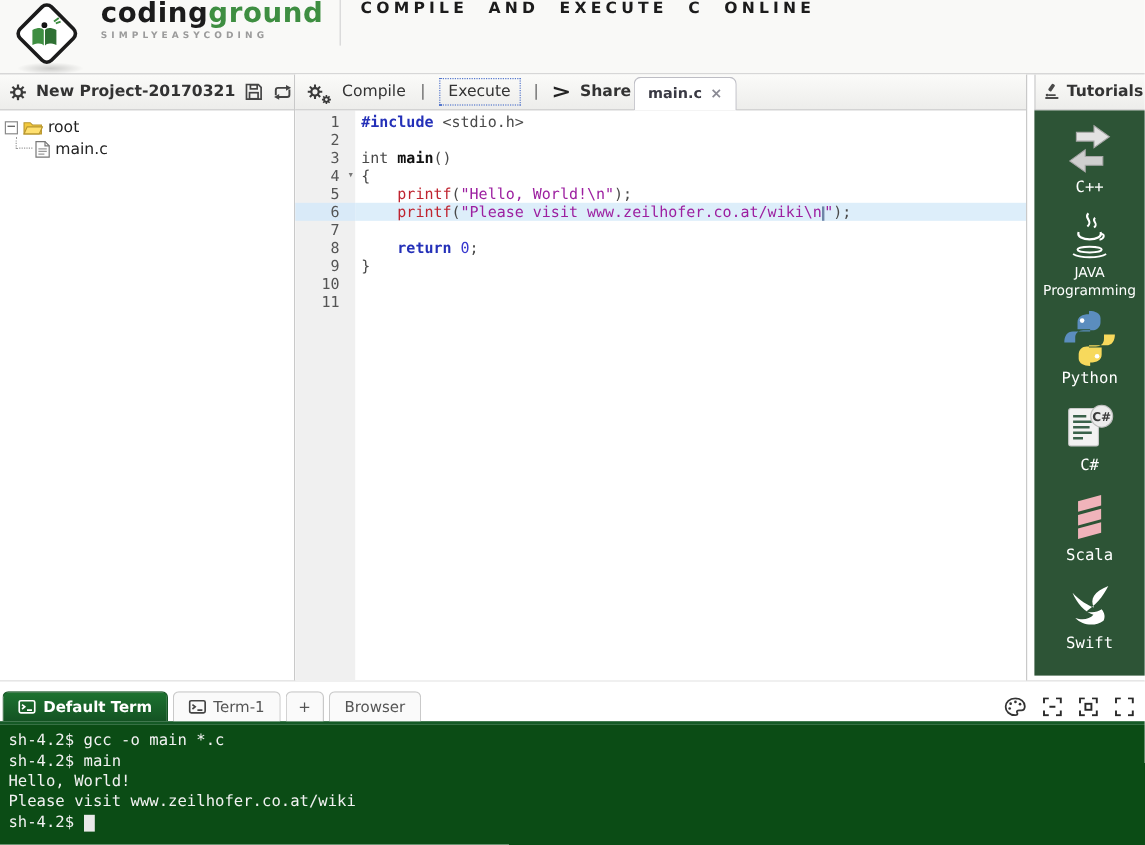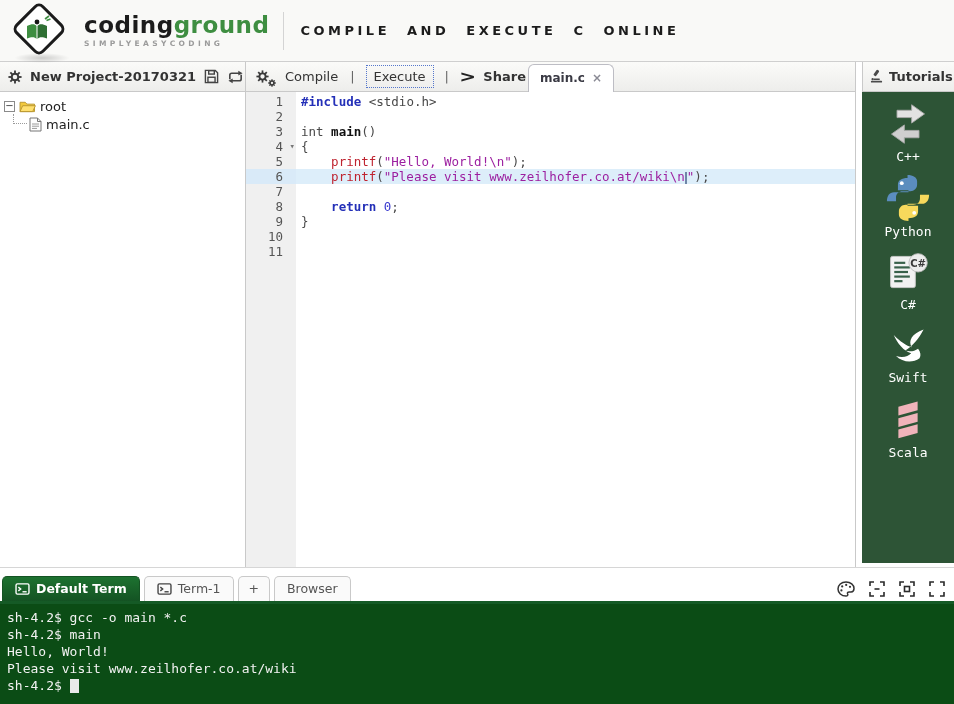--- a/index.html
+++ b/index.html
@@ -1,20 +1,20 @@
 <!DOCTYPE html>
 <html><head>
 <meta charset="utf-8">
 <style>
   * { margin:0; padding:0; box-sizing:border-box; }
   html,body { width:954px; height:704px; overflow:hidden; background:#fff;
               font-family:"DejaVu Sans","Liberation Sans",sans-serif; }
 
   
-  .header { height:62px; display:flex; align-items:center; padding-left:10px;
+  .header { height:62px; display:flex; padding-left:10px;
             background:#f9f9f7; border-bottom:1px solid #cfcfcf; position:relative; }
   .logo-wrap { position:relative; width:64px; height:60px; flex:0 0 auto; }
   .diamond { position:absolute; left:9px; top:8px; width:40px; height:40px;
              border:3px solid #1b1b1b; border-radius:7px; transform:rotate(45deg);
              background:#fff; z-index:2; }
   .diamond-inner { position:absolute; left:12px; top:14px; z-index:3; }
   .logo-shadow { position:absolute; left:4px; bottom:-2px; width:56px; height:10px;
                  background:radial-gradient(ellipse at center, rgba(0,0,0,.18), transparent 70%); }
   .brand { margin-left:10px; line-height:1; }
   .brand-line { font-weight:bold; font-size:23px; letter-spacing:.5px; }
@@ -286,20 +286,32 @@
     <div class="tut-list">
 
       <div class="tut-item">
         <svg width="46" height="44" viewBox="0 0 48 48">
           <path d="M28 3 l14 10 -14 10 v-6 H12 v-8 h16 z" fill="#e2e2e2" stroke="#a8a8a8"></path>
           <path d="M20 45 L6 35 l14 -10 v6 h16 v8 H20 z" fill="#cfcfcf" stroke="#a8a8a8"></path>
         </svg>
         <span class="tut-label">C++</span>
       </div>
 
+      <div class="tut-item">
+        <svg width="44" height="44" viewBox="0 0 48 48" fill="none" stroke="#fff">
+          <path d="M23 3 c-5 4 5 7 -1 12" stroke-width="2"></path>
+          <path d="M29 7 c-4 3 4 5 -1 9" stroke-width="1.8"></path>
+          <path d="M14 20 c-3 9 23 9 20 0" stroke-width="2"></path>
+          <path d="M34 22 c4 -1 4 4 -1 5" stroke-width="1.8"></path>
+          <ellipse cx="24" cy="36" rx="11" ry="2.6" stroke-width="1.8"></ellipse>
+          <path d="M9 40 c6 4 24 4 30 0" stroke-width="1.8"></path>
+        </svg>
+        <span class="tut-label-sm">JAVA</span>
+        <span class="tut-label-sm">Programming</span>
+      </div>
 
       <div class="tut-item">
         <svg width="46" height="46" viewBox="0 0 48 48">
           <path d="M23.5 3 c-6 0 -10 2.2 -10 7 v6 h11 v2 H9.5 c-5 0 -7.5 4 -7.5 9.5 h9.5 v-4 c0 -4 3 -6.5 7 -6.5 h8 c4 0 7 -3 7 -7 v-3.5 c0 -4 -4.5 -6.5 -10 -6.5 z" fill="#5b8dbe"></path>
           <circle cx="17.5" cy="8.5" r="2" fill="#fff"></circle>
           <path d="M24.5 45 c6 0 10 -2.2 10 -7 v-6 h-11 v-2 h15 c5 0 7.5 -4 7.5 -9.5 h-9.5 v4 c0 4 -3 6.5 -7 6.5 h-8 c-4 0 -7 3 -7 7 v3.5 c0 4 4.5 6.5 10 6.5 z" fill="#f7d95c"></path>
           <circle cx="30.5" cy="39.5" r="2" fill="#fff"></circle>
         </svg>
         <span class="tut-label">Python</span>
       </div>
@@ -314,33 +326,33 @@
             <line x1="9" y1="29" x2="26" y2="29"></line>
             <line x1="9" y1="34" x2="18" y2="34"></line>
           </g>
           <circle cx="35" cy="14" r="10" fill="#ececec" stroke="#bdbdbd"></circle>
           <text x="35" y="18" text-anchor="middle" font-size="11" font-weight="bold" fill="#3a3a3a" font-family="DejaVu Sans, sans-serif">C#</text>
         </svg>
         <span class="tut-label">C#</span>
       </div>
 
       <div class="tut-item">
-        <svg width="46" height="44" viewBox="0 0 48 48">
-          <path d="M41 7 c-5 10 -12 18 -20 23 5 1.5 10 0.8 14 -2 2.8 3.4 3.4 7.4 1.6 10.4 C29 44 18 43 11 36 c7 2.5 13 0.8 16.5 -3 C20 31 12 22 8.5 13 c7 7.5 14 11.5 19.5 13.5 C24 19 28 12 41 7 z" fill="#fff"></path>
-        </svg>
-        <span class="tut-label">Swift</span>
-      </div>
-
-      <div class="tut-item">
         <svg width="42" height="46" viewBox="0 0 48 52">
           <path d="M13 12 l22 -6 v10 l-22 6 z" fill="#f0b3ba"></path>
           <path d="M13 25 l22 -6 v10 l-22 6 z" fill="#f0b3ba"></path>
           <path d="M13 38 l22 -6 v10 l-22 6 z" fill="#f0b3ba"></path>
         </svg>
         <span class="tut-label">Scala</span>
+      </div>
+
+      <div class="tut-item">
+        <svg width="46" height="44" viewBox="0 0 48 48">
+          <path d="M41 7 c-5 10 -12 18 -20 23 5 1.5 10 0.8 14 -2 2.8 3.4 3.4 7.4 1.6 10.4 C29 44 18 43 11 36 c7 2.5 13 0.8 16.5 -3 C20 31 12 22 8.5 13 c7 7.5 14 11.5 19.5 13.5 C24 19 28 12 41 7 z" fill="#fff"></path>
+        </svg>
+        <span class="tut-label">Swift</span>
       </div>
 
     </div>
   </div>
 </div>
 
 <div class="gap-row"></div>
 
 <div class="term-tabbar">
   <div class="term-tab active">

